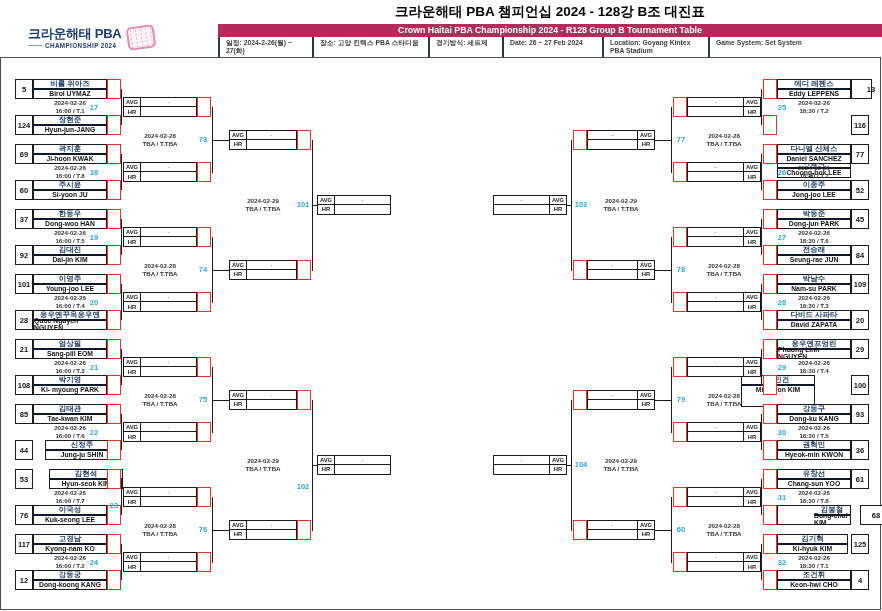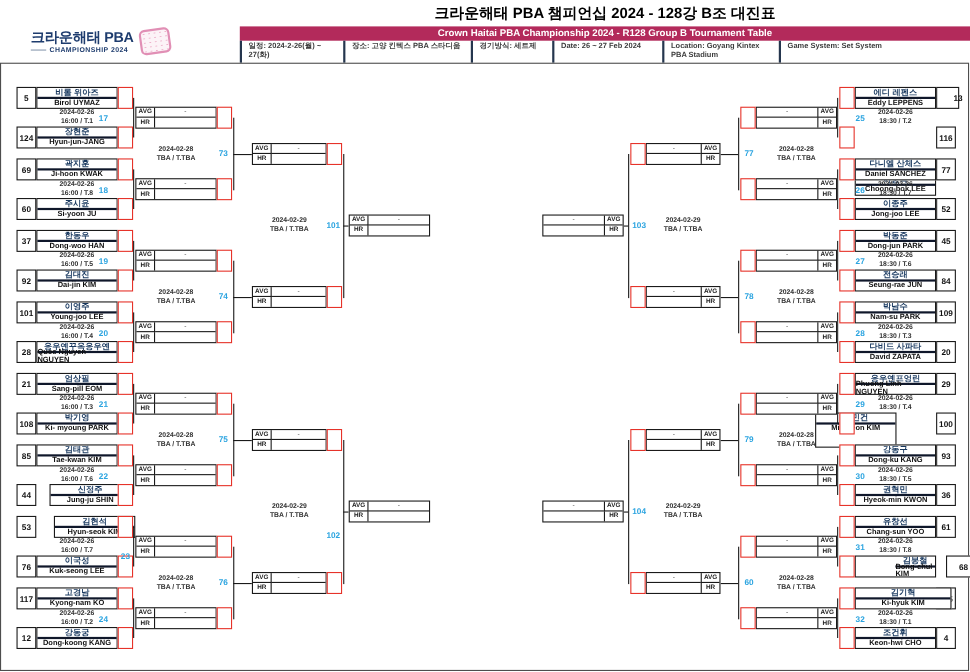--- a/index.html
+++ b/index.html
@@ -528,21 +528,21 @@
     <div class="mnum" style="left: 774px; top: 434px; width: 14px; height: 10px;">31</div>
     <div class="vline" style="left: 760px; top: 421px; width: 1px; height: 36px;"></div>
     <div class="wbox mir" style="left: 686px; top: 429px; width: 74px; height: 20px;">
       <div class="wc vl bb">-</div>
       <div class="wc lb bb">AVG</div>
       <div class="wc vl"></div>
       <div class="wc lb">HR</div>
     </div>
     <div class="redbox" style="left: 672px; top: 429px; width: 14px; height: 20px;"></div>
     <div class="seed" style="left: 850px; top: 476px; width: 18px; height: 20px;">125</div>
-    <div class="namebox" style="left: 776px; top: 476px; width: 88px; height: 20px;">
+    <div class="namebox" style="left: 776px; top: 476px; width: 71px; height: 20px;">
       <div class="kr">김기혁</div>
       <div class="en">Ki-hyuk KIM</div>
     </div>
     <div class="redbox" style="left: 762px; top: 476px; width: 14px; height: 20px;"></div>
     <div class="seed" style="left: 850px; top: 512px; width: 18px; height: 20px;">4</div>
     <div class="namebox" style="left: 776px; top: 512px; width: 74px; height: 20px;">
       <div class="kr">조건휘</div>
       <div class="en">Keon-hwi CHO</div>
     </div>
     <div class="redbox" style="left: 762px; top: 512px; width: 14px; height: 20px;"></div>

